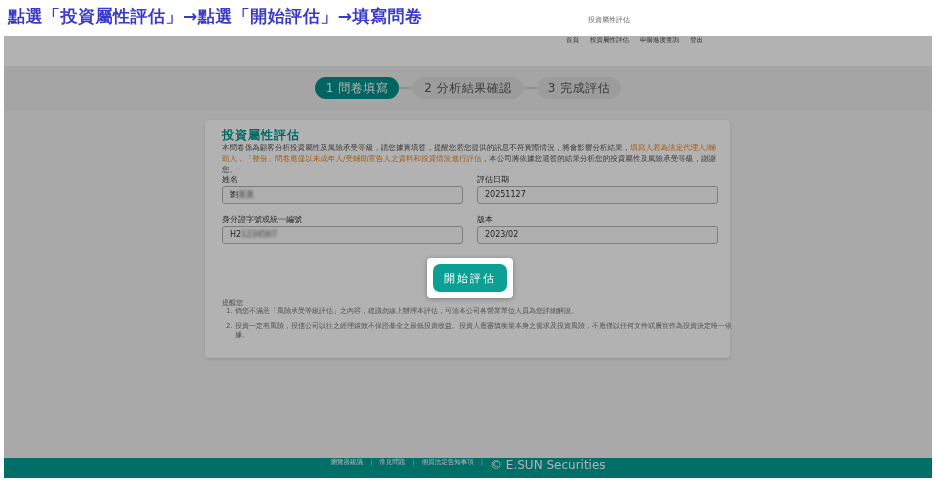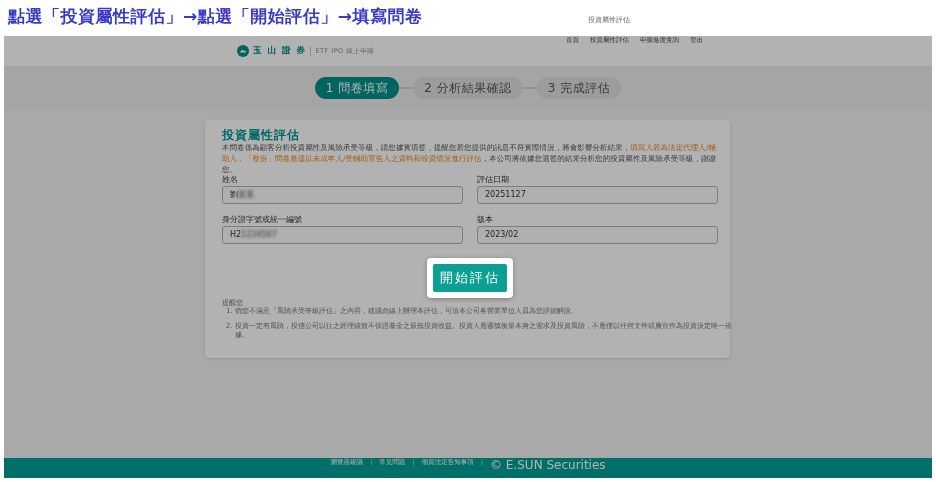--- a/index.html
+++ b/index.html
@@ -84,51 +84,41 @@
     font-size:7px;line-height:9px;color:#777;
   }
   .notes-list li{margin-bottom:6px;}
   
   .highlight-ring{
     position:absolute;left:423px;top:222px;width:86px;height:40px;background:#ffffff;
     border-radius:4px;z-index:20;box-shadow:0 1px 5px rgba(0,0,0,.3);
   }
   .start-button{
     position:absolute;left:6px;top:6px;width:74px;height:28px;background:#0ba093;
-    border-radius:2px;color:#ffffff;font-size:13px;letter-spacing:2px;
+    border-radius:7px;color:#ffffff;font-size:11px;letter-spacing:2px;
     display:flex;align-items:center;justify-content:center;cursor:pointer;
   }
   
   .app-footer{
     position:absolute;left:0;right:0;top:422px;height:20px;background:#00a096;
     display:flex;align-items:flex-start;justify-content:center;gap:5px;
   }
   .footer-link{font-size:6.5px;color:#ffffff;white-space:nowrap;cursor:pointer;}
   .footer-sep{font-size:6.5px;color:#d8f0ee;}
   .footer-copy{font-size:12px;color:#ffffff;white-space:nowrap;}
 </style>
 </head>
 <body>
 
 <div class="tutorial-caption">點選「投資屬性評估」→點選「開始評估」→填寫問卷</div>
 <div class="page-label">投資屬性評估</div>
 
 <div class="app">
 
   <div class="app-header">
-    <div class="brand">
-      <span class="logo-circle">
-        <svg width="8" height="8" viewBox="0 0 10 10">
-            <path d="M1 7 L4 3 L6 5.2 L7.4 3.6 L9 7 Z" fill="#ffffff"></path>
-          </svg>
-      </span>
-      <span class="brand-name">玉 山 證 券</span>
-      <span class="brand-divider"></span>
-      <span class="brand-product">ETF IPO 線上申購</span>
-    </div>
     <div class="nav">
       <span class="nav-item">首頁</span>
       <span class="nav-item">投資屬性評估</span>
       <span class="nav-item">申購進度查詢</span>
       <span class="nav-item">登出</span>
     </div>
   </div>
 
   <div class="stepper">
     <div class="steps">

